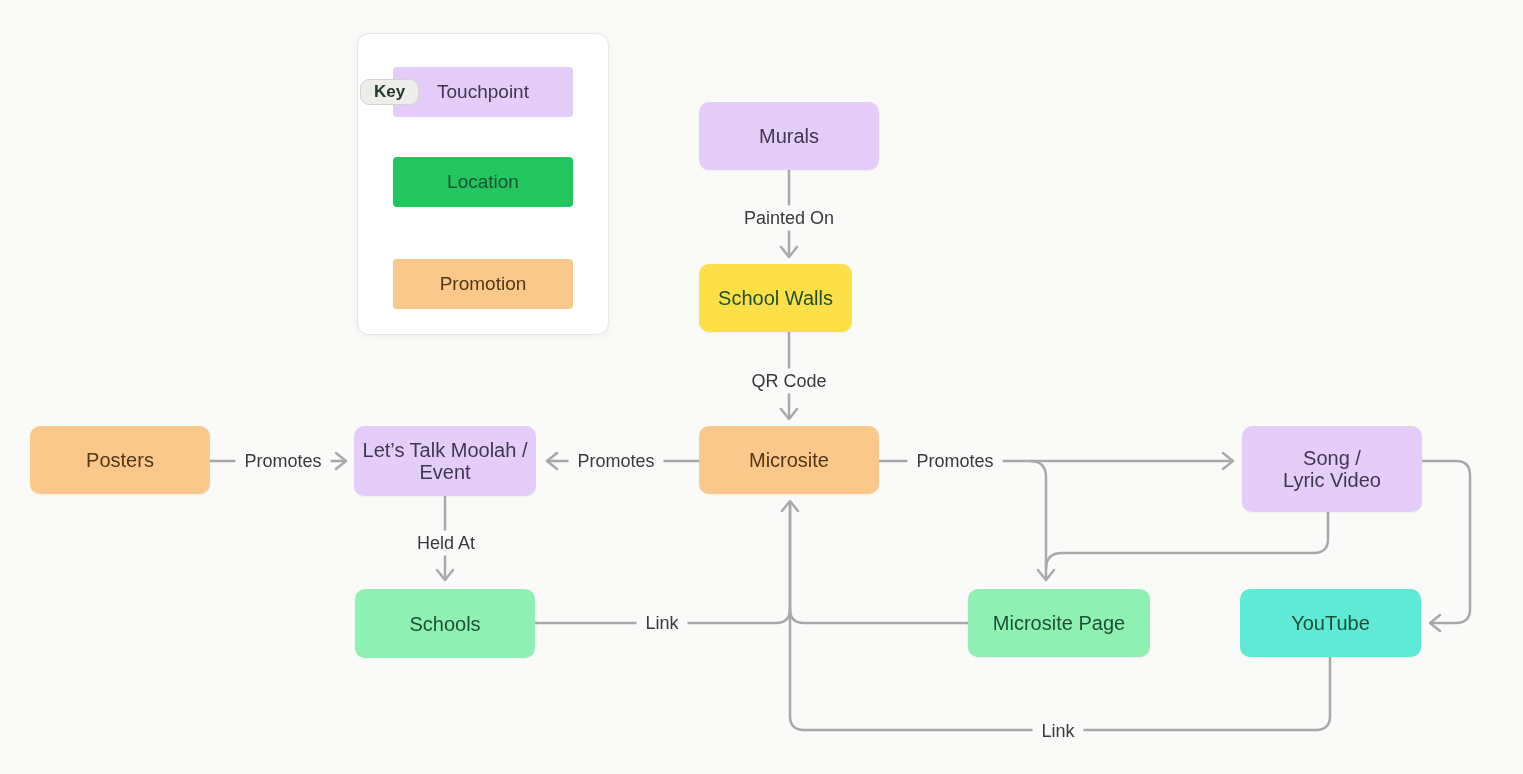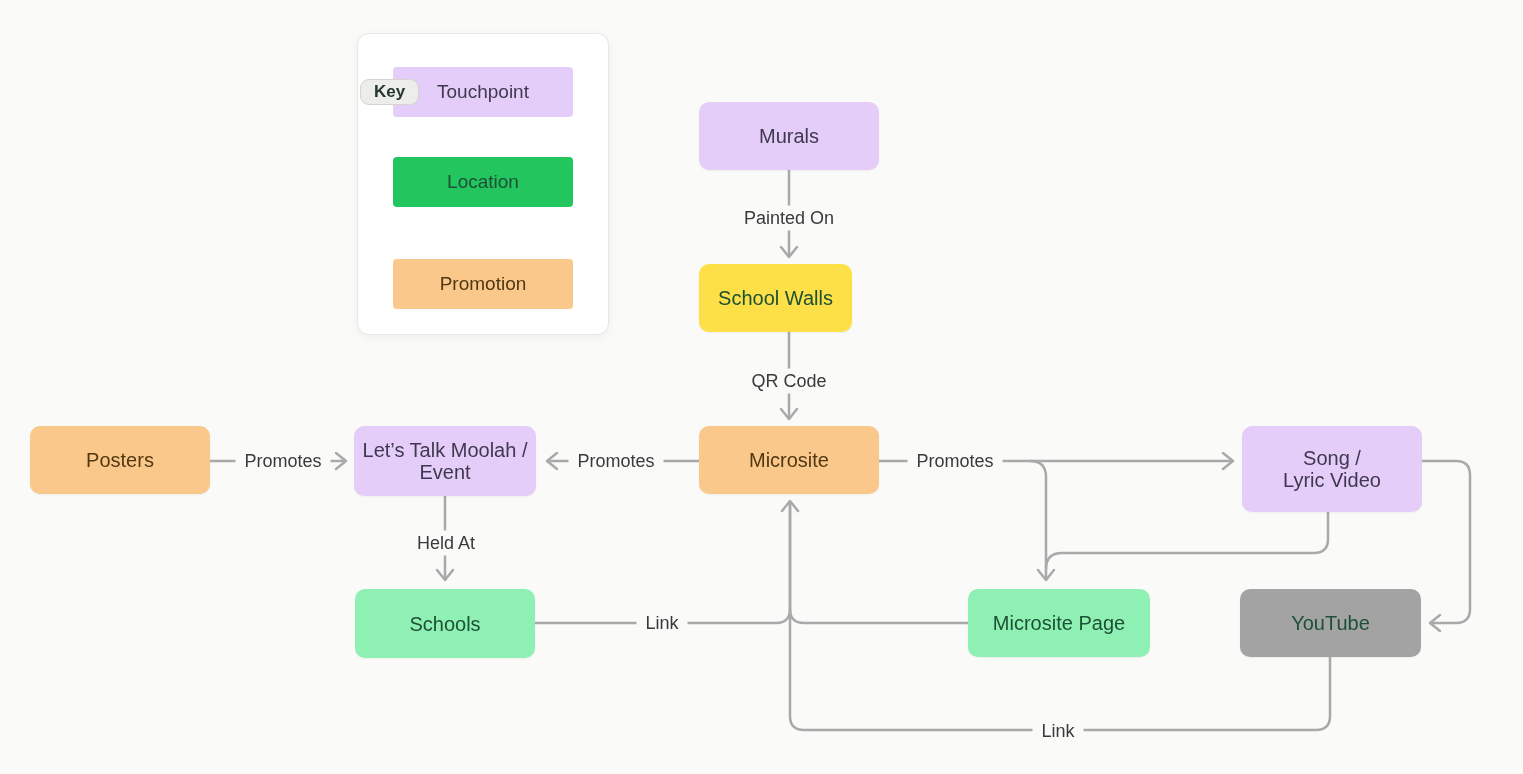--- a/index.html
+++ b/index.html
@@ -137,17 +137,17 @@
   </div>
 
   <div class="node" style="left: 355px; top: 589px; width: 180px; height: 69px; background: rgb(143, 240, 180); color: rgb(29, 80, 52);">
     <span>Schools</span>
   </div>
 
   <div class="node" style="left: 968px; top: 589px; width: 182px; height: 68px; background: rgb(143, 240, 180); color: rgb(29, 80, 52);">
     <span>Microsite Page</span>
   </div>
 
-  <div class="node" style="left: 1240px; top: 589px; width: 181px; height: 68px; background: #a3a3a3; color: rgb(29, 80, 52);">
+  <div class="node" style="left: 1240px; top: 589px; width: 181px; height: 68px; background: #5eead4; color: rgb(29, 80, 52);">
     <span>YouTube</span>
   </div>
 
 </div>
 
 </body></html>

